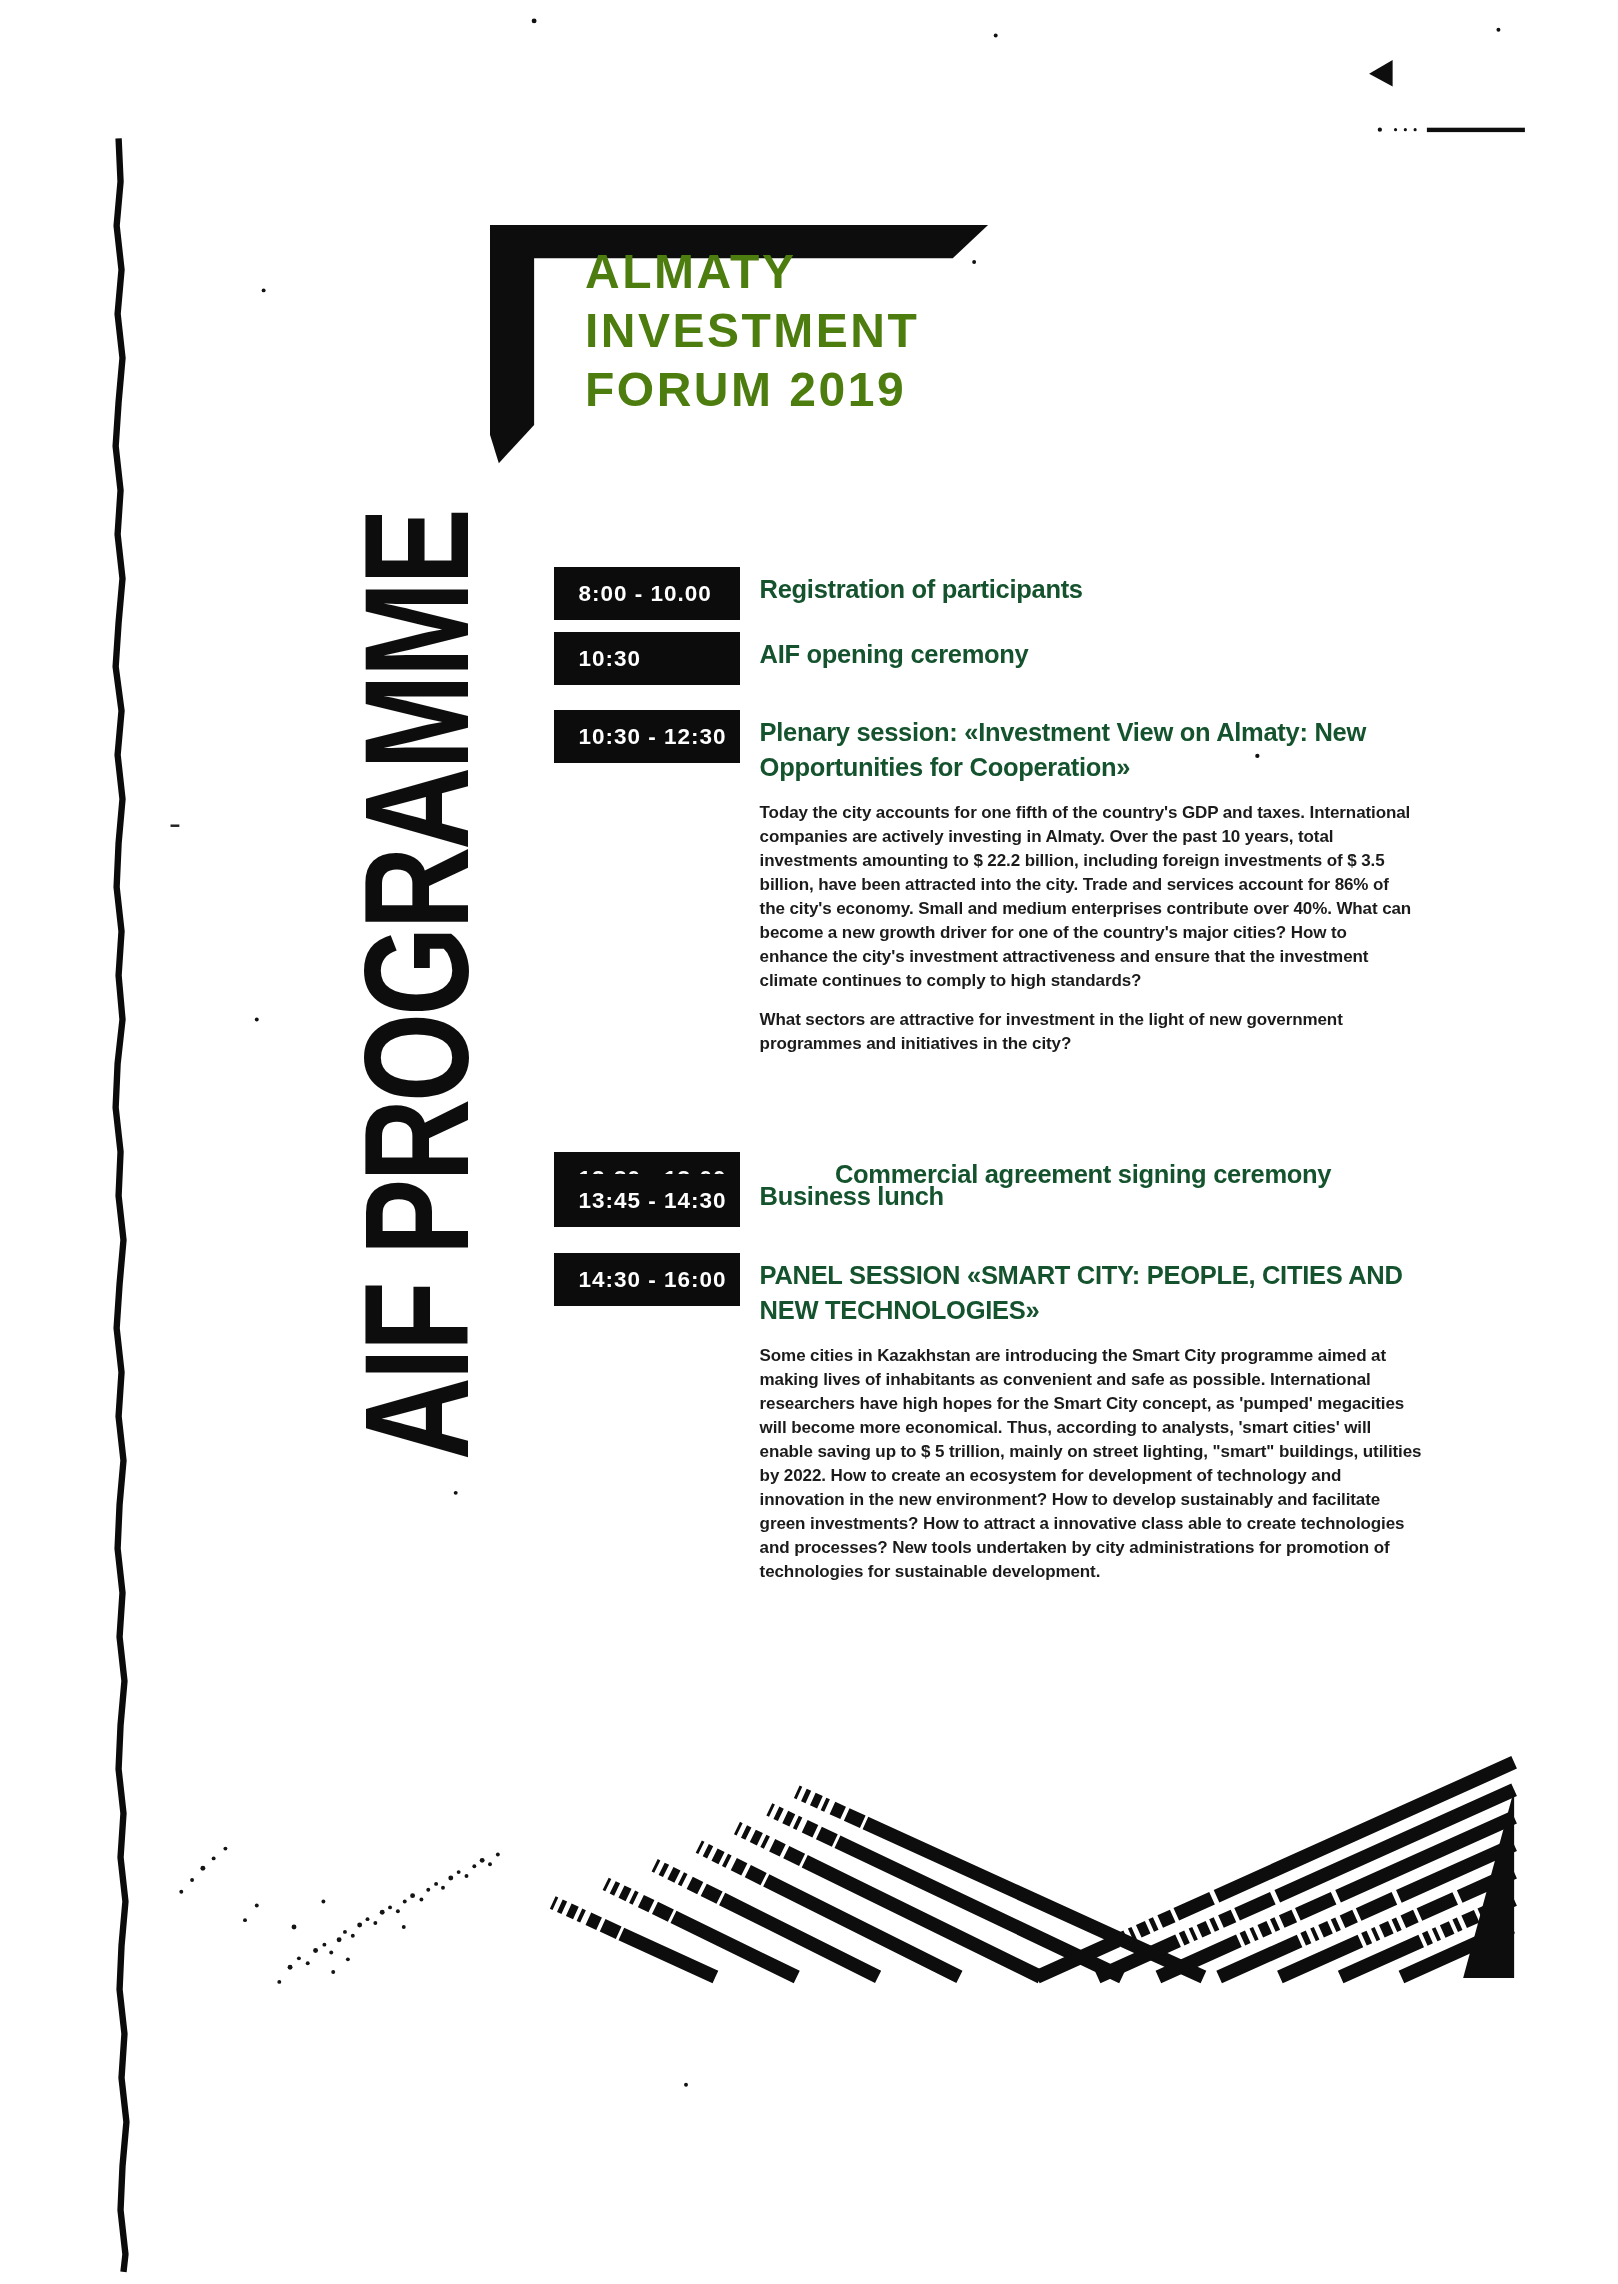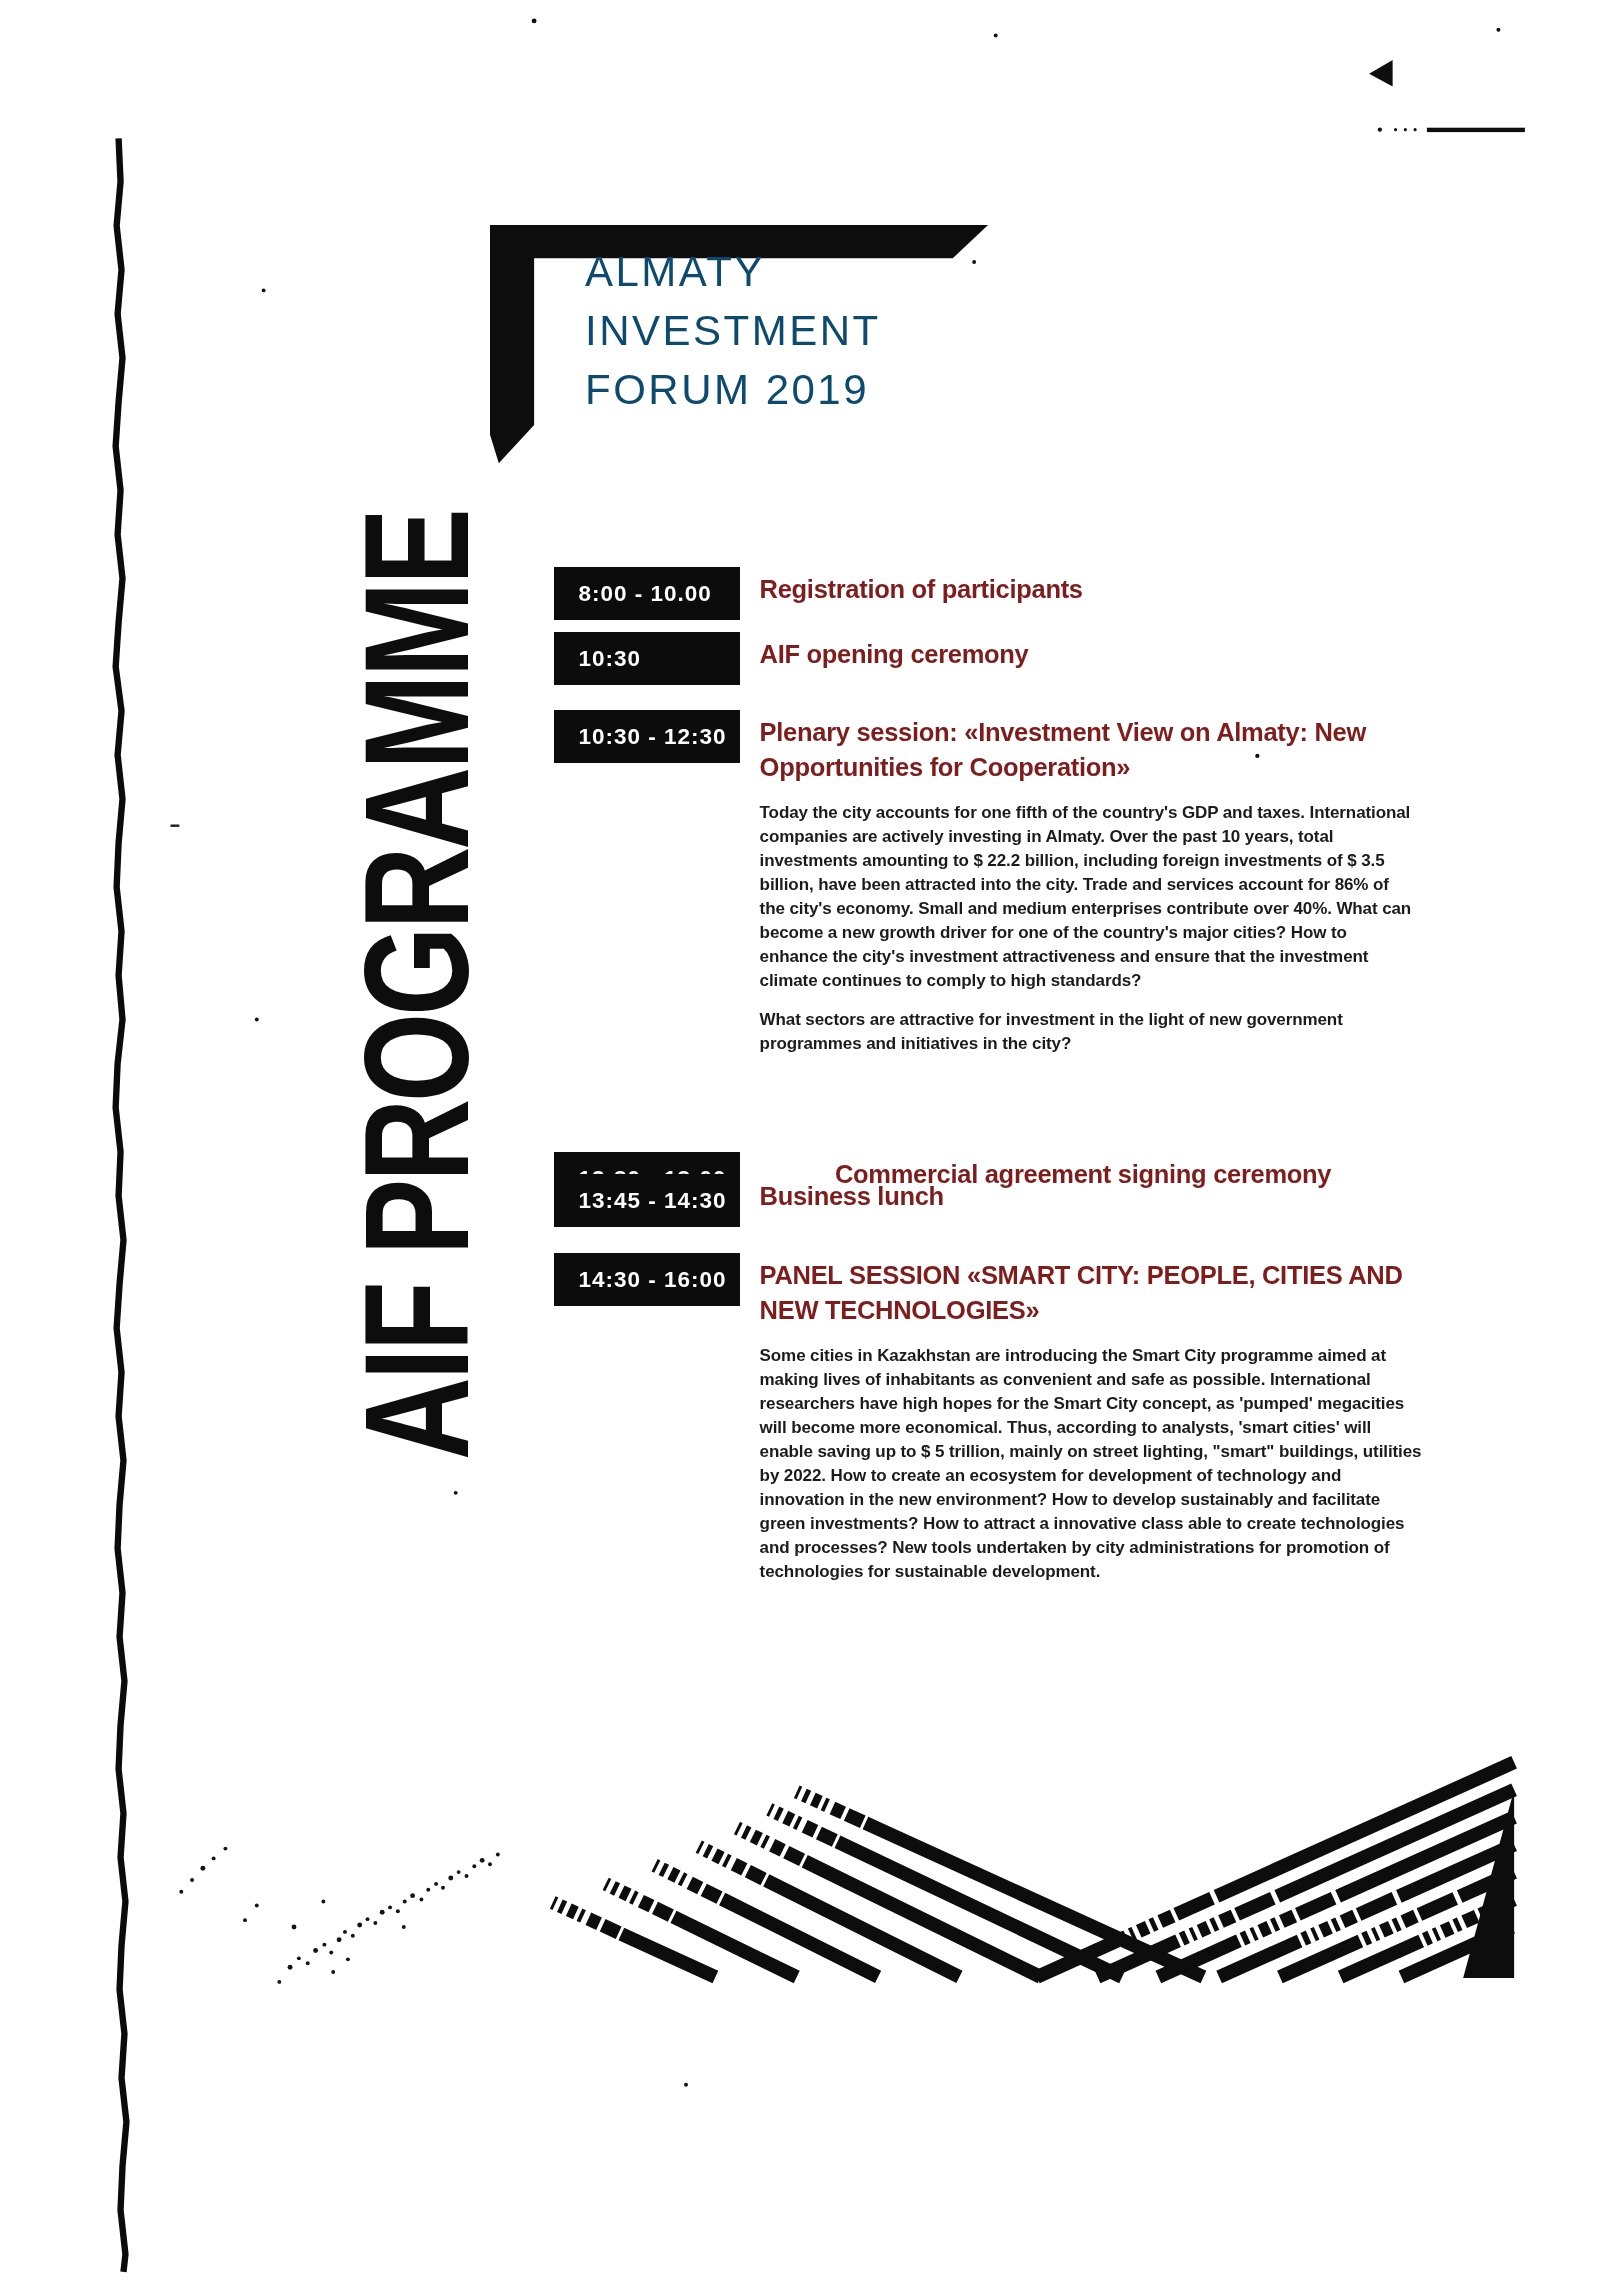--- a/index.html
+++ b/index.html
@@ -6,38 +6,38 @@
   .page{
     position:relative;width:1618px;height:2285px;background:#ffffff;overflow:hidden;
     font-family:"Liberation Sans", sans-serif;color:#101010;margin:0 auto;
   }
   
   .overlay{position:absolute;left:0;top:0;width:1618px;height:2285px;pointer-events:none;}
   
   .logo-bracket{position:absolute;left:485px;top:221px;}
   .logo-text{
     position:absolute;left:585px;top:242px;
-    font-size:42px;font-weight:400;line-height:59px;letter-spacing:2.5px;color:#0c4a6e;
+    font-size:48px;font-weight:700;line-height:59px;letter-spacing:2.5px;color:#4d7c0f;
   }
   
   .vertical-title{
     position:absolute;left:331px;top:1460px;
     transform-origin:0 0;transform:rotate(-90deg) scaleX(0.77);
     font-size:149px;font-weight:700;letter-spacing:-3.9px;white-space:nowrap;color:#0d0d0d;
   }
   
   .item{position:absolute;left:554px;display:flex;align-items:flex-start;}
   .badge{
     width:186px;height:53px;flex:0 0 186px;background:#0c0c0c;color:#fff;
     display:flex;align-items:center;box-sizing:border-box;padding-left:24.5px;
     font-size:22.5px;font-weight:700;letter-spacing:1px;
   }
   .content{margin-left:19.6px;padding-top:4.9px;}
   .item-title{
-    font-size:25.5px;font-weight:700;line-height:35px;letter-spacing:-0.3px;color:#7f1d1d;
+    font-size:25.5px;font-weight:700;line-height:35px;letter-spacing:-0.3px;color:#14532d;
   }
   .content p{
     margin:15.7px 0 0 0;font-size:17px;font-weight:600;line-height:24px;
     letter-spacing:-0.1px;color:#1b1b1b;
   }
 </style>
 </head>
 <body>
 
 <div class="page">

